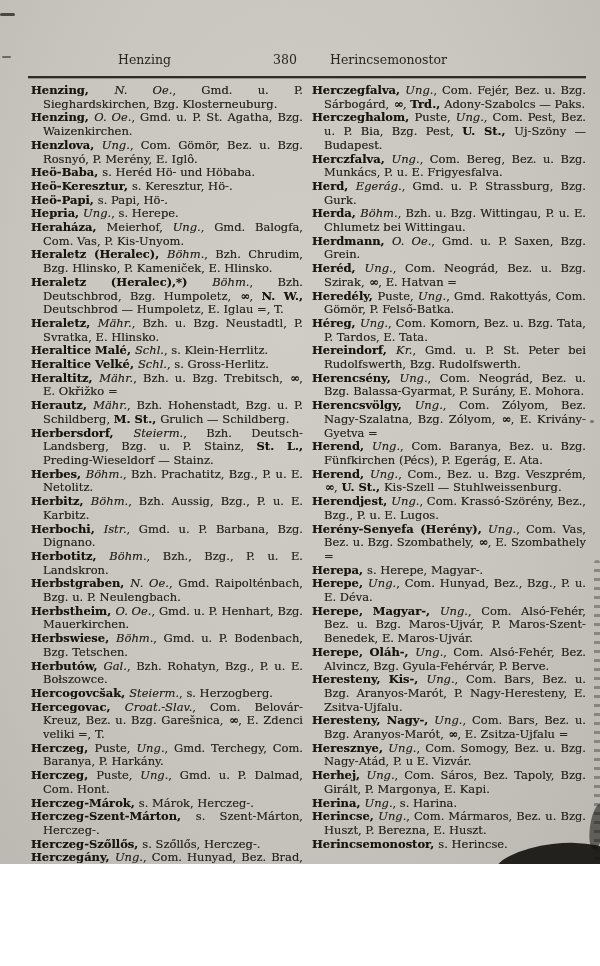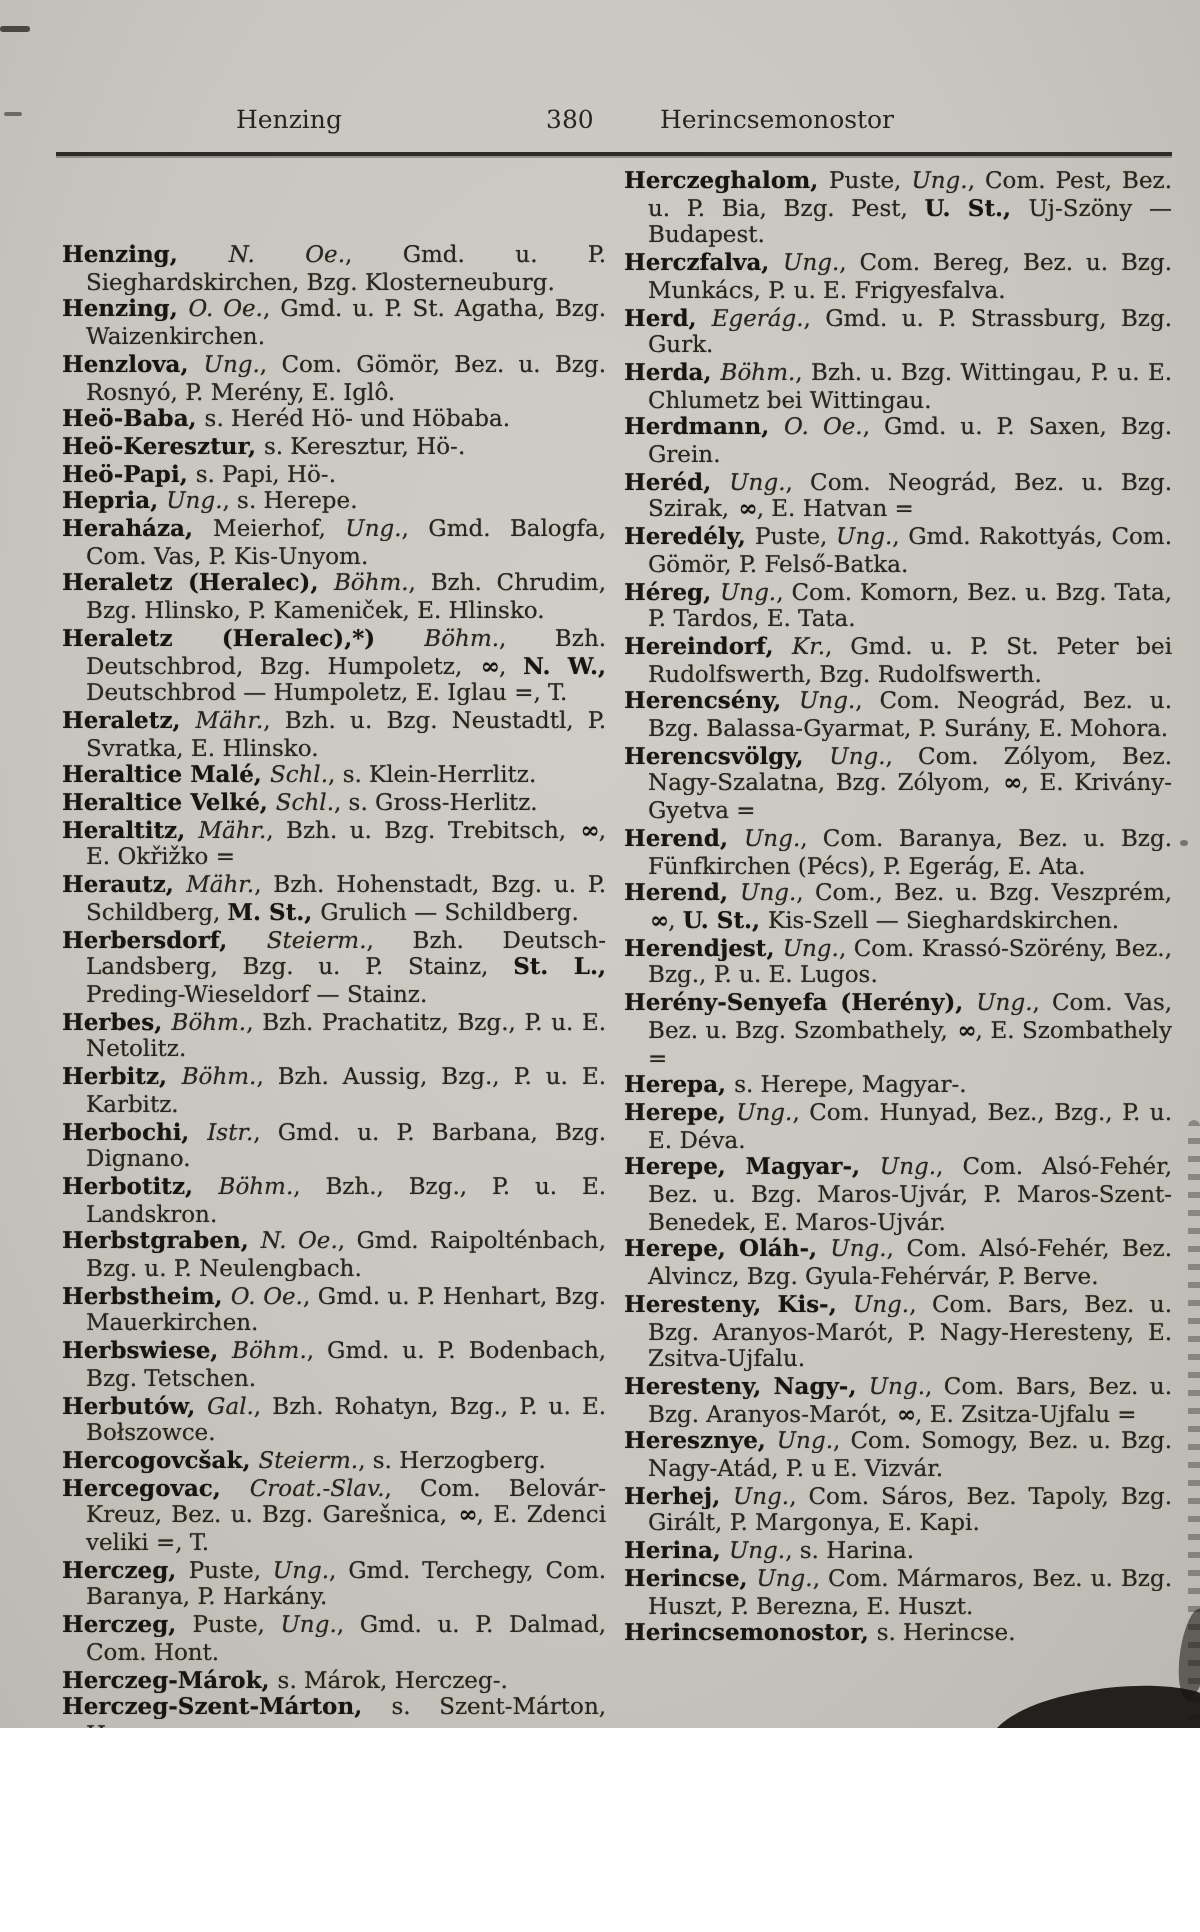--- a/index.html
+++ b/index.html
@@ -13,21 +13,21 @@
     color:#28251e;
   }
   
   .pagehead{position:absolute;top:52px;left:30px;width:556px;height:20px;font-size:12.5px;}
   .pagehead .hw-l{position:absolute;left:88px;}
   .pagehead .pn{position:absolute;left:217px;margin-left:26px;}
   .pagehead .hw-r{position:absolute;left:300px;}
   .headrule{position:absolute;top:76px;left:28px;width:558px;height:2px;background:#2e2c27;box-shadow:0 1px 0 rgba(46,44,39,.35);}
   
   .col{position:absolute;top:84px;font-size:11.5px;line-height:13.7px;}
-  .col-left{left:31px;width:272px;margin-top:37px;}
+  .col-left{left:31px;width:272px;}
   .col-right{left:312px;width:274px;}
   .entry{margin:0;text-align:justify;text-indent:-12px;padding-left:12px;
          text-shadow:0 0 .5px rgba(40,36,28,.55);}
   .seg-b{font-weight:bold;color:#17150f;}
   .seg-i{font-style:italic;}
   .seg-r{}
   .seg-s{font-weight:bold;letter-spacing:-1.5px;padding:0 1px;color:#17150f;}
   
   .fnrule{position:absolute;top:917px;left:30px;width:160px;height:1.5px;background:#2e2c27;}
   .footnote{position:absolute;top:931px;left:56px;margin:0;font-size:11px;color:#1d1b15;
@@ -81,33 +81,34 @@
       <p class="entry"><span class="seg-b">Hercogovcšak, </span><span class="seg-i">Steierm.</span><span class="seg-r">, s. Herzogberg.</span></p>
       <p class="entry"><span class="seg-b">Hercegovac, </span><span class="seg-i">Croat.-Slav.</span><span class="seg-r">, Com. Belovár-Kreuz, Bez. u. Bzg. Garešnica, </span><span class="seg-s">∞</span><span class="seg-r">, E. Zdenci veliki =, T.</span></p>
       <p class="entry"><span class="seg-b">Herczeg, </span><span class="seg-r">Puste, </span><span class="seg-i">Ung.</span><span class="seg-r">, Gmd. Terchegy, Com. Baranya, P. Harkány.</span></p>
       <p class="entry"><span class="seg-b">Herczeg, </span><span class="seg-r">Puste, </span><span class="seg-i">Ung.</span><span class="seg-r">, Gmd. u. P. Dalmad, Com. Hont.</span></p>
       <p class="entry"><span class="seg-b">Herczeg-Márok, </span><span class="seg-r">s. Márok, Herczeg-.</span></p>
       <p class="entry"><span class="seg-b">Herczeg-Szent-Márton, </span><span class="seg-r">s. Szent-Márton, Herczeg-.</span></p>
       <p class="entry"><span class="seg-b">Herczeg-Szőllős, </span><span class="seg-r">s. Szőllős, Herczeg-.</span></p>
       <p class="entry"><span class="seg-b">Herczegány, </span><span class="seg-i">Ung.</span><span class="seg-r">, Com. Hunyad, Bez. Brad, Bzg. Kőrösbánya, P. Boicza, E. Déva.</span></p>
     </section>
   <section class="col col-right">
+      <p class="entry"><span class="seg-b">Herczegfalva, </span><span class="seg-i">Ung.</span><span class="seg-r">, Com. Fejér, Bez. u. Bzg. Sárbogárd, </span><span class="seg-s">∞</span><span class="seg-r">, </span><span class="seg-b">Trd., </span><span class="seg-r">Adony-Szabolcs — Paks.</span></p>
       <p class="entry"><span class="seg-b">Herczeghalom, </span><span class="seg-r">Puste, </span><span class="seg-i">Ung.</span><span class="seg-r">, Com. Pest, Bez. u. P. Bia, Bzg. Pest, </span><span class="seg-b">U. St., </span><span class="seg-r">Uj-Szöny — Budapest.</span></p>
       <p class="entry"><span class="seg-b">Herczfalva, </span><span class="seg-i">Ung.</span><span class="seg-r">, Com. Bereg, Bez. u. Bzg. Munkács, P. u. E. Frigyesfalva.</span></p>
       <p class="entry"><span class="seg-b">Herd, </span><span class="seg-i">Egerág.</span><span class="seg-r">, Gmd. u. P. Strassburg, Bzg. Gurk.</span></p>
       <p class="entry"><span class="seg-b">Herda, </span><span class="seg-i">Böhm.</span><span class="seg-r">, Bzh. u. Bzg. Wittingau, P. u. E. Chlumetz bei Wittingau.</span></p>
       <p class="entry"><span class="seg-b">Herdmann, </span><span class="seg-i">O. Oe.</span><span class="seg-r">, Gmd. u. P. Saxen, Bzg. Grein.</span></p>
       <p class="entry"><span class="seg-b">Heréd, </span><span class="seg-i">Ung.</span><span class="seg-r">, Com. Neográd, Bez. u. Bzg. Szirak, </span><span class="seg-s">∞</span><span class="seg-r">, E. Hatvan =</span></p>
       <p class="entry"><span class="seg-b">Heredély, </span><span class="seg-r">Puste, </span><span class="seg-i">Ung.</span><span class="seg-r">, Gmd. Rakottyás, Com. Gömör, P. Felső-Batka.</span></p>
       <p class="entry"><span class="seg-b">Héreg, </span><span class="seg-i">Ung.</span><span class="seg-r">, Com. Komorn, Bez. u. Bzg. Tata, P. Tardos, E. Tata.</span></p>
       <p class="entry"><span class="seg-b">Hereindorf, </span><span class="seg-i">Kr.</span><span class="seg-r">, Gmd. u. P. St. Peter bei Rudolfswerth, Bzg. Rudolfswerth.</span></p>
       <p class="entry"><span class="seg-b">Herencsény, </span><span class="seg-i">Ung.</span><span class="seg-r">, Com. Neográd, Bez. u. Bzg. Balassa-Gyarmat, P. Surány, E. Mohora.</span></p>
       <p class="entry"><span class="seg-b">Herencsvölgy, </span><span class="seg-i">Ung.</span><span class="seg-r">, Com. Zólyom, Bez. Nagy-Szalatna, Bzg. Zólyom, </span><span class="seg-s">∞</span><span class="seg-r">, E. Krivány-Gyetva =</span></p>
       <p class="entry"><span class="seg-b">Herend, </span><span class="seg-i">Ung.</span><span class="seg-r">, Com. Baranya, Bez. u. Bzg. Fünfkirchen (Pécs), P. Egerág, E. Ata.</span></p>
-      <p class="entry"><span class="seg-b">Herend, </span><span class="seg-i">Ung.</span><span class="seg-r">, Com., Bez. u. Bzg. Veszprém, </span><span class="seg-s">∞</span><span class="seg-r">, </span><span class="seg-b">U. St., </span><span class="seg-r">Kis-Szell — Sieghardskirchen.</span></p>
+      <p class="entry"><span class="seg-b">Herend, </span><span class="seg-i">Ung.</span><span class="seg-r">, Com., Bez. u. Bzg. Veszprém, </span><span class="seg-s">∞</span><span class="seg-r">, </span><span class="seg-b">U. St., </span><span class="seg-r">Kis-Szell — Stuhlweissenburg.</span></p>
       <p class="entry"><span class="seg-b">Herendjest, </span><span class="seg-i">Ung.</span><span class="seg-r">, Com. Krassó-Szörény, Bez., Bzg., P. u. E. Lugos.</span></p>
       <p class="entry"><span class="seg-b">Herény-Senyefa (Herény), </span><span class="seg-i">Ung.</span><span class="seg-r">, Com. Vas, Bez. u. Bzg. Szombathely, </span><span class="seg-s">∞</span><span class="seg-r">, E. Szombathely =</span></p>
       <p class="entry"><span class="seg-b">Herepa, </span><span class="seg-r">s. Herepe, Magyar-.</span></p>
       <p class="entry"><span class="seg-b">Herepe, </span><span class="seg-i">Ung.</span><span class="seg-r">, Com. Hunyad, Bez., Bzg., P. u. E. Déva.</span></p>
       <p class="entry"><span class="seg-b">Herepe, Magyar-, </span><span class="seg-i">Ung.</span><span class="seg-r">, Com. Alsó-Fehér, Bez. u. Bzg. Maros-Ujvár, P. Maros-Szent-Benedek, E. Maros-Ujvár.</span></p>
       <p class="entry"><span class="seg-b">Herepe, Oláh-, </span><span class="seg-i">Ung.</span><span class="seg-r">, Com. Alsó-Fehér, Bez. Alvincz, Bzg. Gyula-Fehérvár, P. Berve.</span></p>
       <p class="entry"><span class="seg-b">Heresteny, Kis-, </span><span class="seg-i">Ung.</span><span class="seg-r">, Com. Bars, Bez. u. Bzg. Aranyos-Marót, P. Nagy-Heresteny, E. Zsitva-Ujfalu.</span></p>
       <p class="entry"><span class="seg-b">Heresteny, Nagy-, </span><span class="seg-i">Ung.</span><span class="seg-r">, Com. Bars, Bez. u. Bzg. Aranyos-Marót, </span><span class="seg-s">∞</span><span class="seg-r">, E. Zsitza-Ujfalu =</span></p>
       <p class="entry"><span class="seg-b">Heresznye, </span><span class="seg-i">Ung.</span><span class="seg-r">, Com. Somogy, Bez. u. Bzg. Nagy-Atád, P. u E. Vizvár.</span></p>
       <p class="entry"><span class="seg-b">Herhej, </span><span class="seg-i">Ung.</span><span class="seg-r">, Com. Sáros, Bez. Tapoly, Bzg. Girált, P. Margonya, E. Kapi.</span></p>

